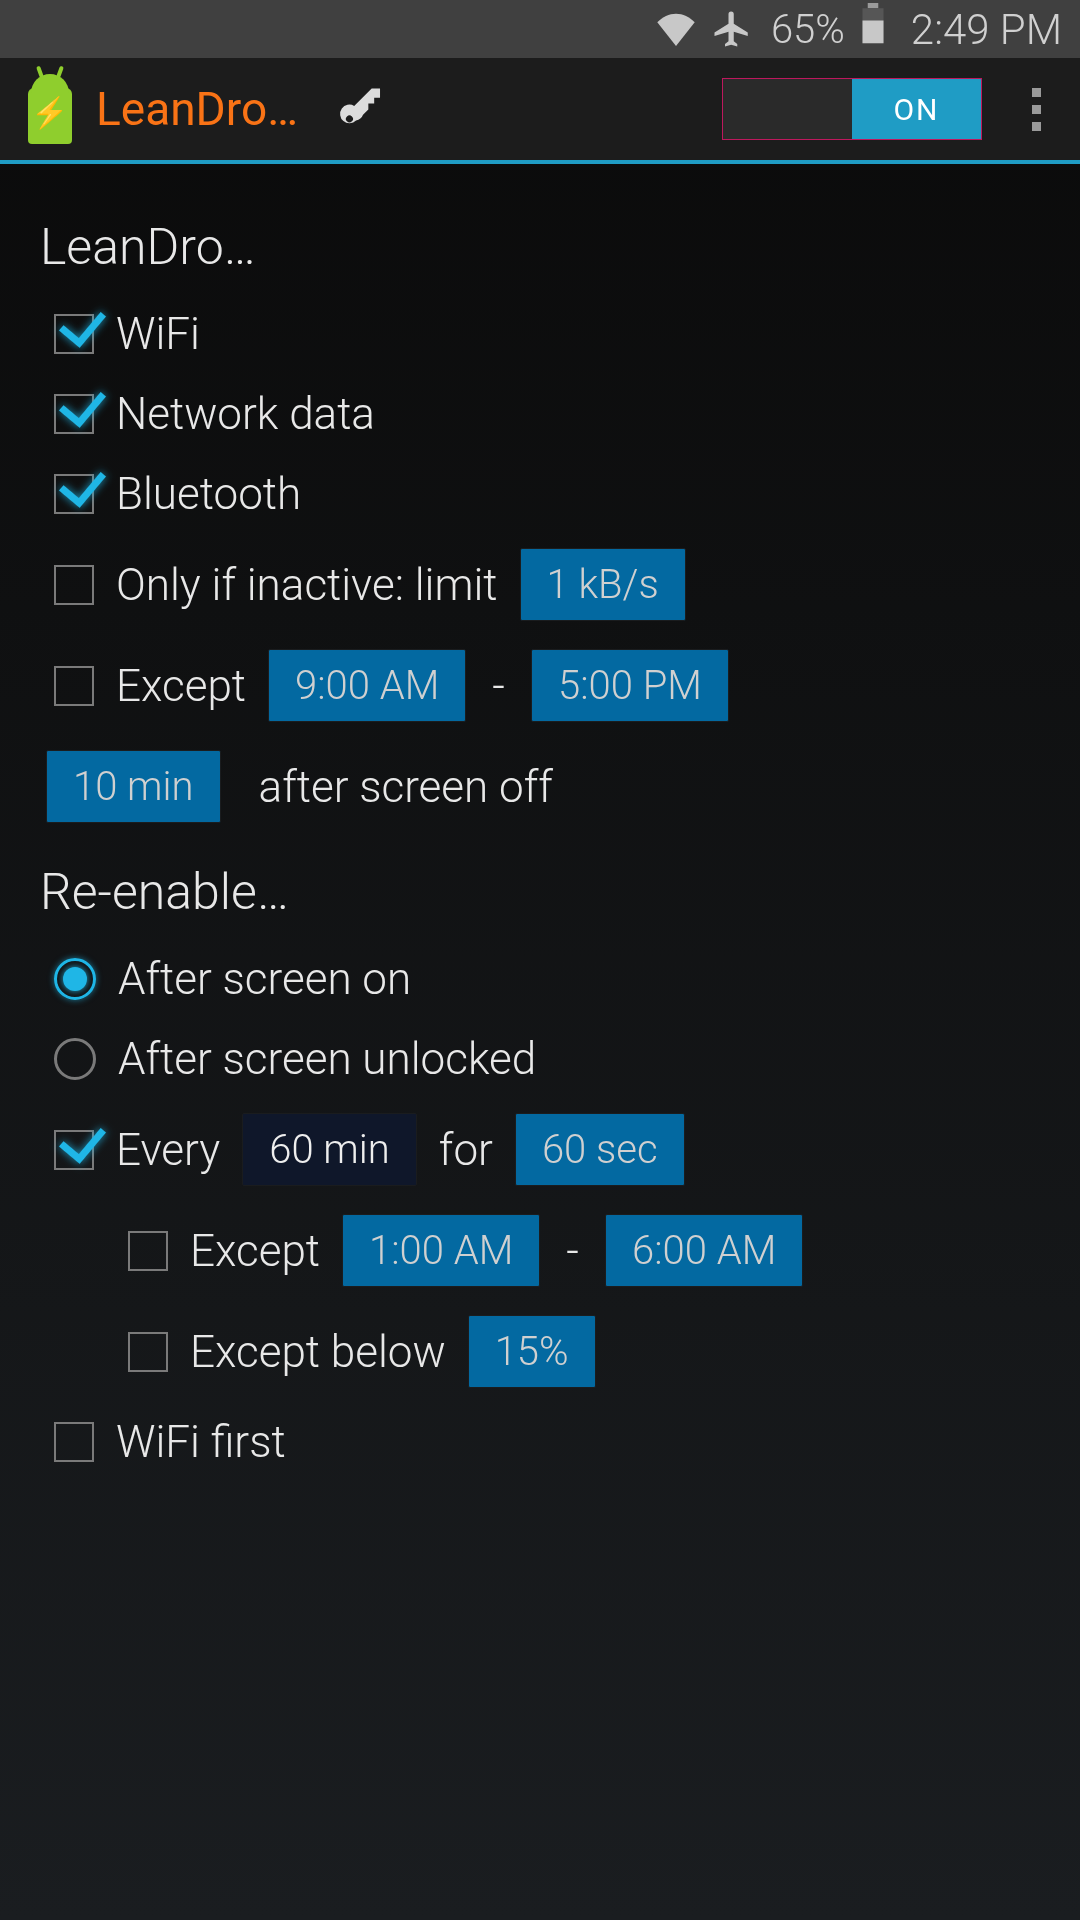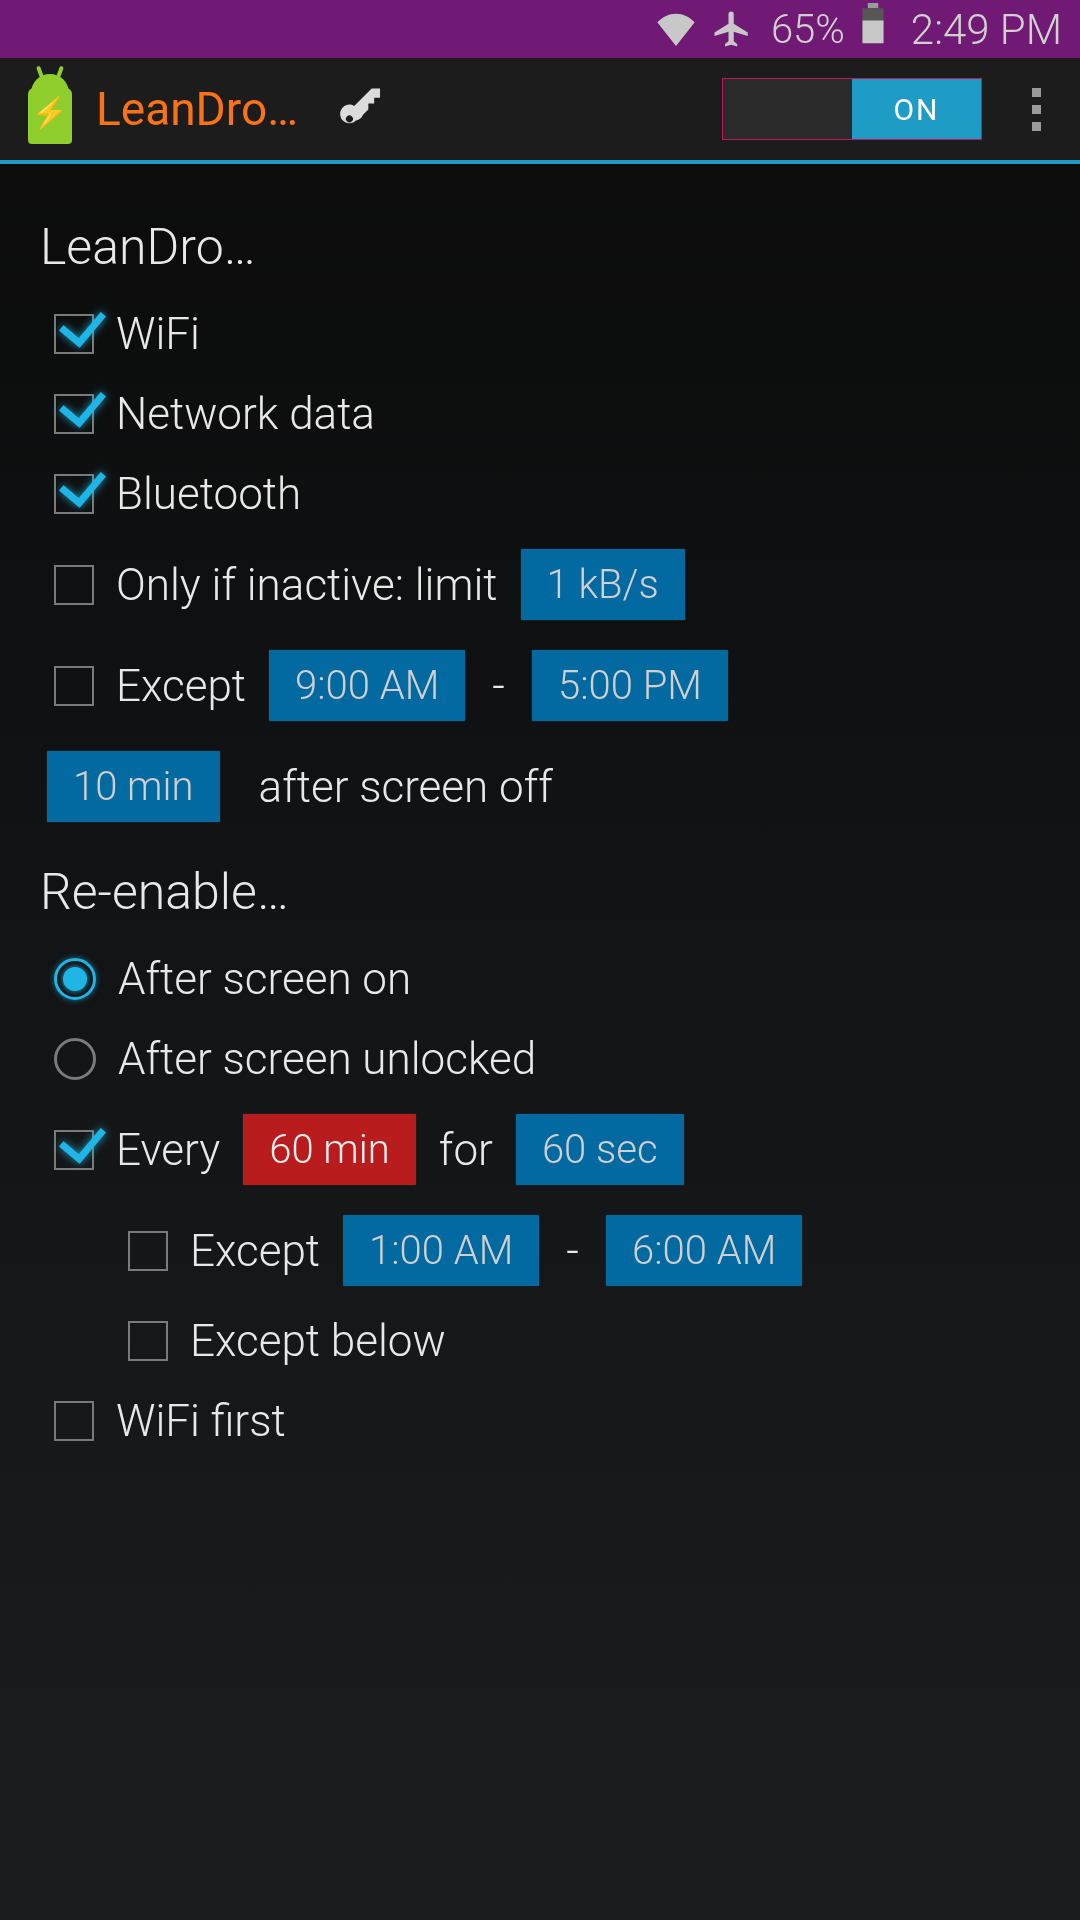--- a/index.html
+++ b/index.html
@@ -8,21 +8,21 @@
     height: 1920px;
     background: linear-gradient(180deg, #0a0a0a 0%, #1a1d20 100%);
     font-family: "Roboto", "Helvetica Neue", Arial, sans-serif;
     color: #e8e8e8;
     overflow: hidden;
     font-weight: 300;
   }
   
   .status-bar {
     height: 58px;
-    background: #701a75;
+    background: #404040;
     display: flex;
     align-items: center;
     justify-content: flex-end;
     padding: 0 18px;
     gap: 14px;
     font-size: 40px;
     color: #d0d0d0;
   }
   .status-bar .battery-text { margin-left: 4px; }
   .status-bar .time { font-size: 42px; margin-left: 10px; }
@@ -142,21 +142,21 @@
     box-shadow: 0 0 6px rgba(31,182,230,0.9);
   }
   .pill {
     background: #0369a1;
     border: 1px solid #1a1c1e;
     padding: 12px 26px;
     font-size: 40px;
     color: #d0d0d0;
     border-radius: 2px;
   }
-  .pill.hl { background:#b91c1c; color:#eee; }
+  .pill.hl { background:#0f172a; color:#eee; }
   .label { white-space: nowrap; }
   .dash { padding: 0 4px; }
   .delay-row { padding-left: 6px; gap: 38px; }
 </style>
 </head>
 <body>
 
 <div class="status-bar">
   <span class="wifi-icon">
     <svg width="42" height="34" viewBox="0 0 24 20">
@@ -269,20 +269,21 @@
     <div class="checkbox"></div>
     <span class="label">Except</span>
     <span class="pill">1:00 AM</span>
     <span class="dash">-</span>
     <span class="pill">6:00 AM</span>
   </div>
 
   <div class="row indent">
     <div class="checkbox"></div>
     <span class="label">Except below</span>
+    <span class="pill">15%</span>
   </div>
 
   <div class="row">
     <div class="checkbox"></div>
     <span class="label">WiFi first</span>
   </div>
 
 </div>
 
 </body></html>

